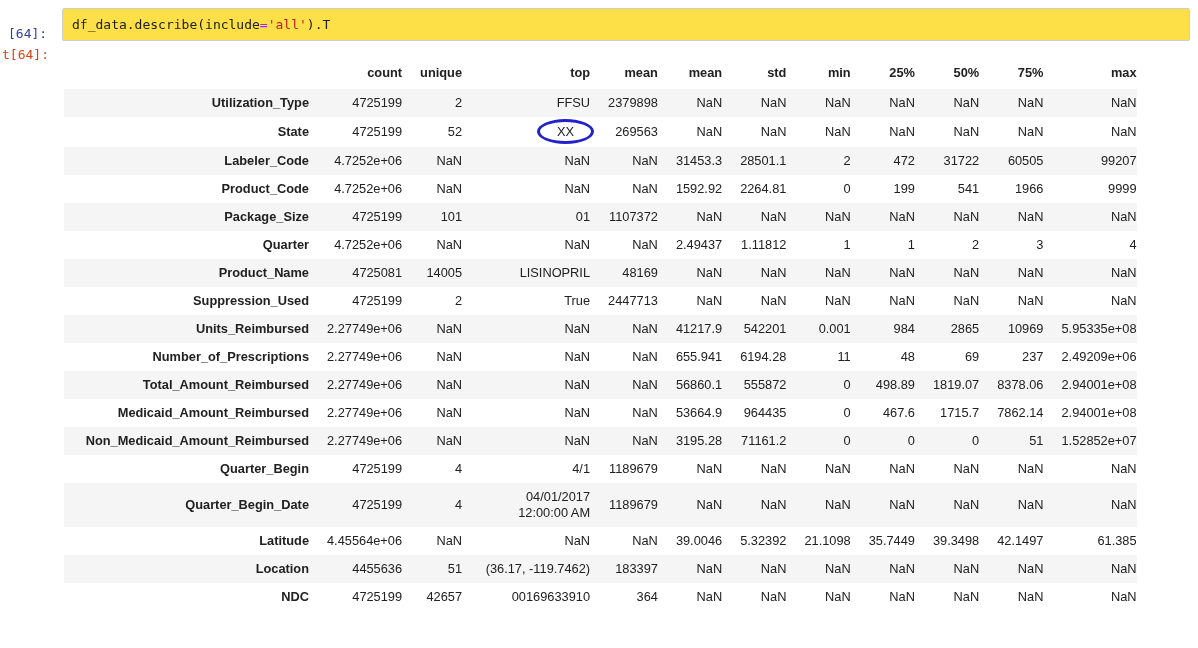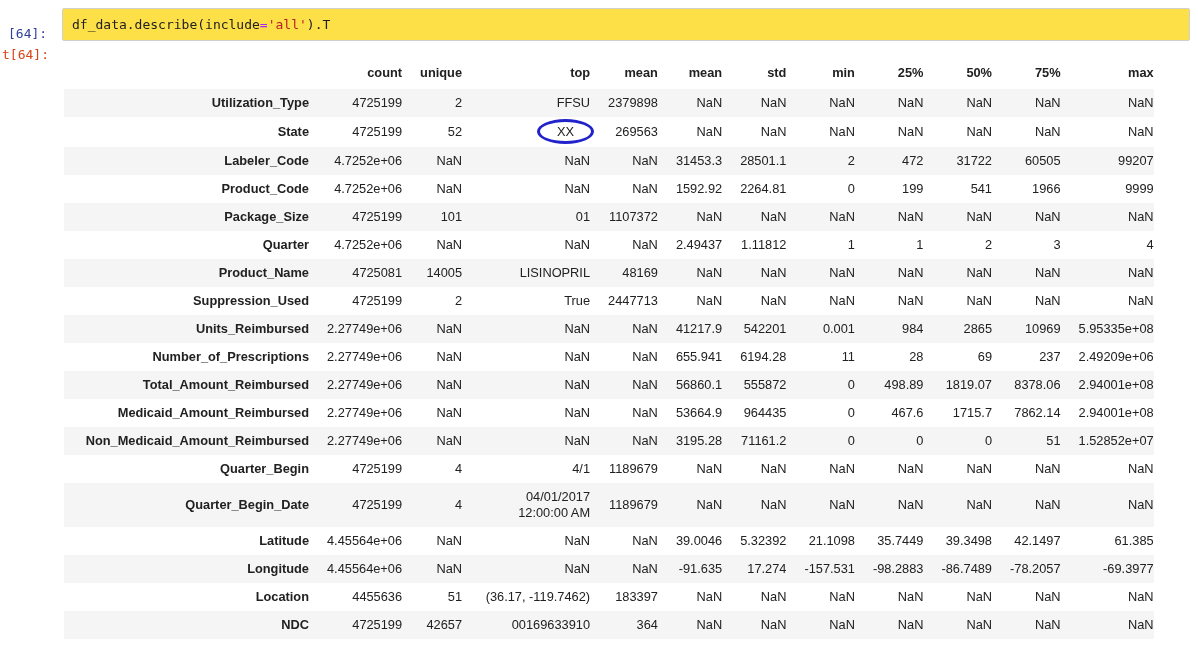--- a/index.html
+++ b/index.html
@@ -227,21 +227,21 @@
             </tr>
             <tr>
               <th class="row-label">Number_of_Prescriptions</th>
               <td class="col-0">2.27749e+06</td>
               <td class="col-1">NaN</td>
               <td class="col-2">NaN</td>
               <td class="col-3">NaN</td>
               <td class="col-4">655.941</td>
               <td class="col-5">6194.28</td>
               <td class="col-6">11</td>
-              <td class="col-7">28</td>
+              <td class="col-7">48</td>
               <td class="col-8">69</td>
               <td class="col-9">237</td>
               <td class="col-10">2.49209e+06</td>
             </tr>
             <tr>
               <th class="row-label">Total_Amount_Reimbursed</th>
               <td class="col-0">2.27749e+06</td>
               <td class="col-1">NaN</td>
               <td class="col-2">NaN</td>
               <td class="col-3">NaN</td>
@@ -317,34 +317,20 @@
               <td class="col-3">NaN</td>
               <td class="col-4">39.0046</td>
               <td class="col-5">5.32392</td>
               <td class="col-6">21.1098</td>
               <td class="col-7">35.7449</td>
               <td class="col-8">39.3498</td>
               <td class="col-9">42.1497</td>
               <td class="col-10">61.385</td>
             </tr>
             <tr>
-              <th class="row-label">Longitude</th>
-              <td class="col-0">4.45564e+06</td>
-              <td class="col-1">NaN</td>
-              <td class="col-2">NaN</td>
-              <td class="col-3">NaN</td>
-              <td class="col-4">-91.635</td>
-              <td class="col-5">17.274</td>
-              <td class="col-6">-157.531</td>
-              <td class="col-7">-98.2883</td>
-              <td class="col-8">-86.7489</td>
-              <td class="col-9">-78.2057</td>
-              <td class="col-10">-69.3977</td>
-            </tr>
-            <tr>
               <th class="row-label">Location</th>
               <td class="col-0">4455636</td>
               <td class="col-1">51</td>
               <td class="col-2">(36.17, -119.7462)</td>
               <td class="col-3">183397</td>
               <td class="col-4">NaN</td>
               <td class="col-5">NaN</td>
               <td class="col-6">NaN</td>
               <td class="col-7">NaN</td>
               <td class="col-8">NaN</td>

